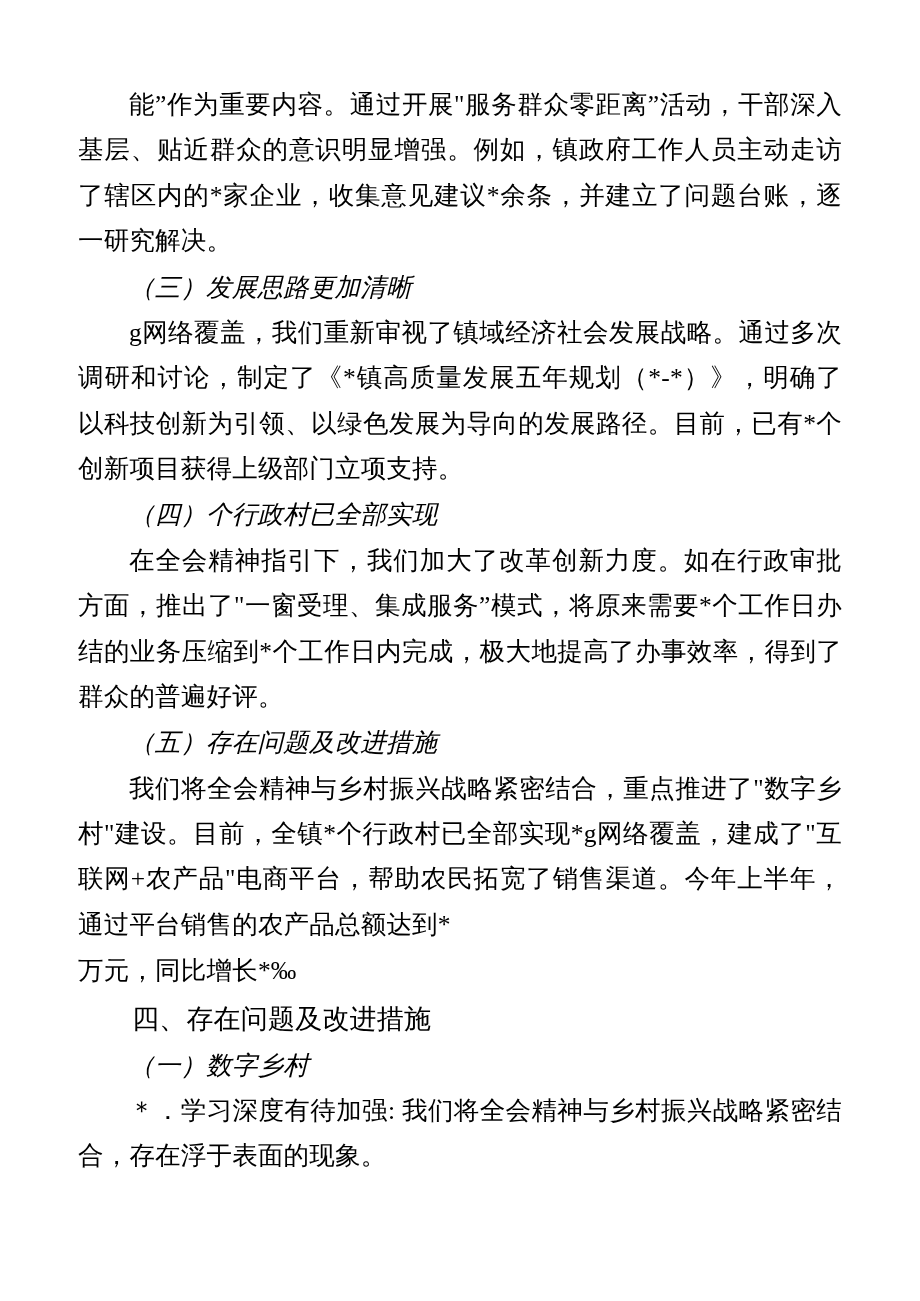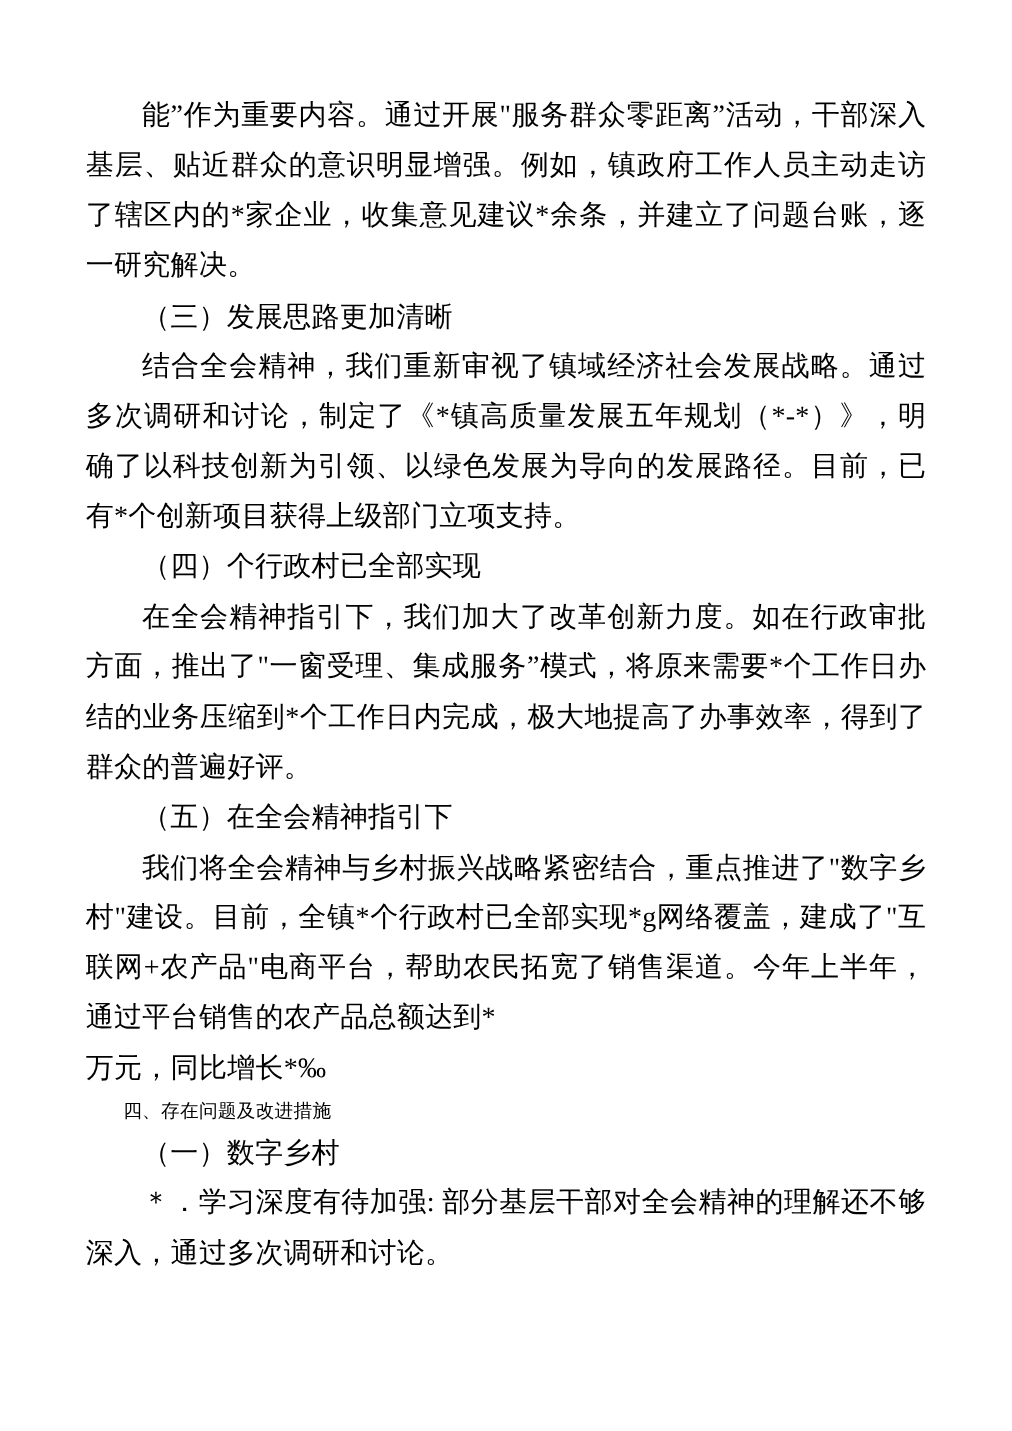--- a/index.html
+++ b/index.html
@@ -29,53 +29,54 @@
   }
   .para {
     margin: 0 0 1px 0;
     text-indent: 2em;
   }
   .heading {
     margin: 0;
     text-indent: 2em;
     font-size: 25.5px;
     line-height: 1.78;
+    font-style: italic;
   }
   .heading-major {
     margin: 0;
     text-indent: 2em;
-    font-size: 17px;
+    font-size: 27px;
     line-height: 1.78;
   }
   .tail-line {
     text-indent: 0;
   }
 </style>
 </head>
 <body>
 
 <div class="page">
   <div class="doc-body">
 
     <p class="para">能”作为重要内容。通过开展"服务群众零距离”活动，干部深入基层、贴近群众的意识明显增强。例如，镇政府工作人员主动走访了辖区内的*家企业，收集意见建议*余条，并建立了问题台账，逐一研究解决。</p>
 
     <p class="heading">（三）发展思路更加清晰</p>
 
-    <p class="para">结合全会精神，我们重新审视了镇域经济社会发展战略。通过多次调研和讨论，制定了《*镇高质量发展五年规划（*-*）》，明确了以科技创新为引领、以绿色发展为导向的发展路径。目前，已有*个创新项目获得上级部门立项支持。</p>
+    <p class="para">g网络覆盖，我们重新审视了镇域经济社会发展战略。通过多次调研和讨论，制定了《*镇高质量发展五年规划（*-*）》，明确了以科技创新为引领、以绿色发展为导向的发展路径。目前，已有*个创新项目获得上级部门立项支持。</p>
 
     <p class="heading">（四）个行政村已全部实现</p>
 
     <p class="para">在全会精神指引下，我们加大了改革创新力度。如在行政审批方面，推出了"一窗受理、集成服务”模式，将原来需要*个工作日办结的业务压缩到*个工作日内完成，极大地提高了办事效率，得到了群众的普遍好评。</p>
 
-    <p class="heading">（五）在全会精神指引下</p>
+    <p class="heading">（五）存在问题及改进措施</p>
 
     <p class="para">我们将全会精神与乡村振兴战略紧密结合，重点推进了"数字乡村"建设。目前，全镇*个行政村已全部实现*g网络覆盖，建成了"互联网+农产品"电商平台，帮助农民拓宽了销售渠道。今年上半年，通过平台销售的农产品总额达到*</p>
 
     <p class="para tail-line">万元，同比增长*‰</p>
 
     <p class="heading-major">四、存在问题及改进措施</p>
 
     <p class="heading">（一）数字乡村</p>
 
-    <p class="para">＊．学习深度有待加强: 部分基层干部对全会精神的理解还不够深入，通过多次调研和讨论。</p>
+    <p class="para">＊．学习深度有待加强: 我们将全会精神与乡村振兴战略紧密结合，存在浮于表面的现象。</p>
 
   </div>
 </div>
 
 </body></html>

